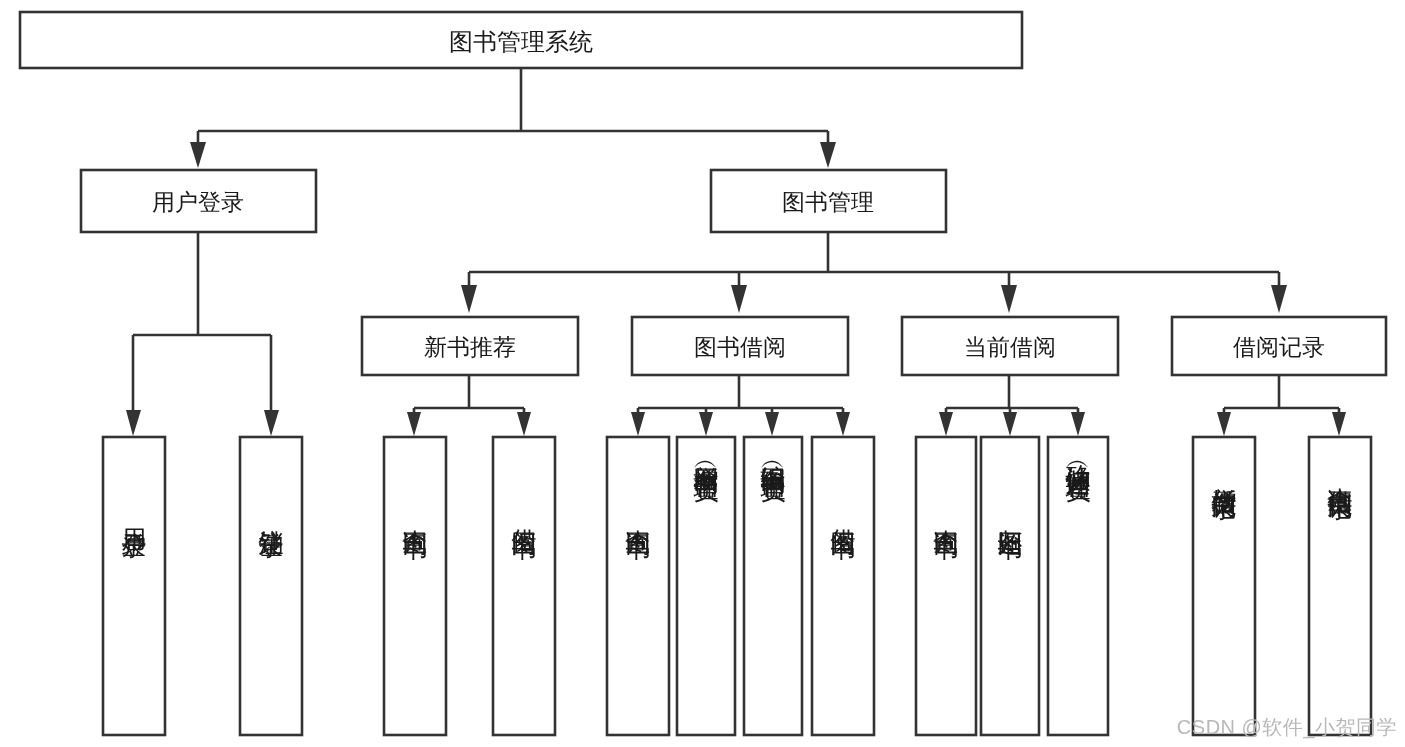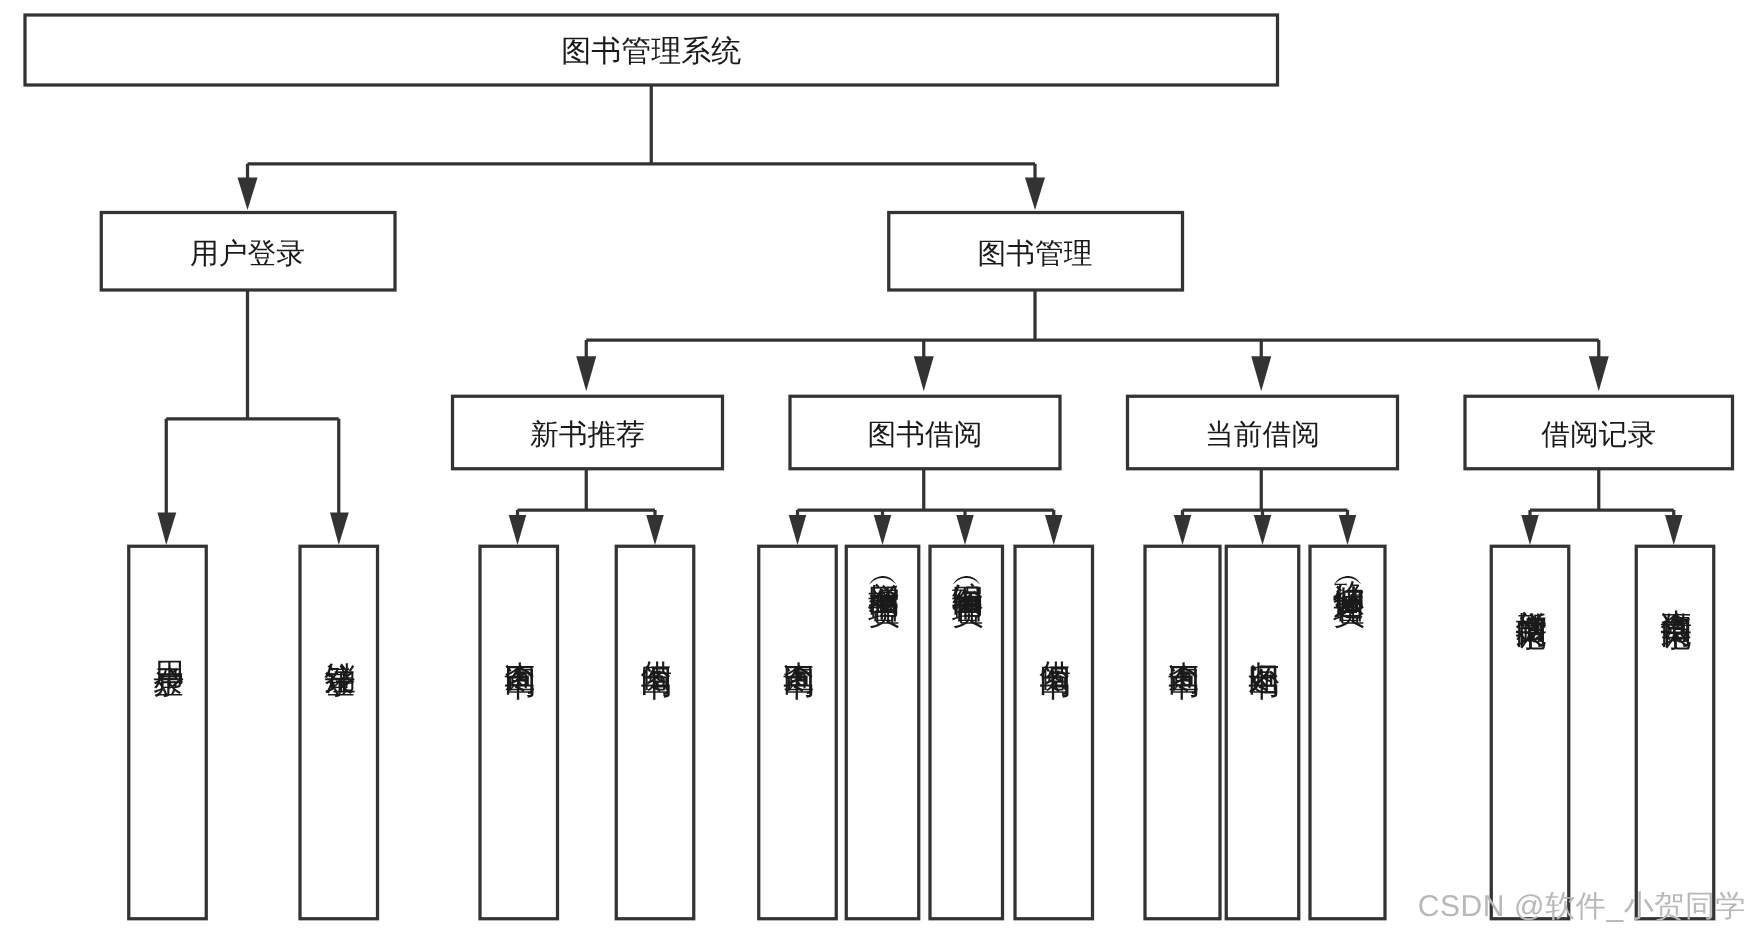--- a/index.html
+++ b/index.html
@@ -67,21 +67,21 @@
     line-height: 1.08;
     letter-spacing: 2px;
     color: #1a1a1a;
     white-space: nowrap;
   }
   #watermark {
     position: absolute;
     right: 8px;
     bottom: 6px;
     font-family: "Liberation Sans", "DejaVu Sans", sans-serif;
-    font-size: 24px;
+    font-size: 20px;
     color: #b8b8b8;
     letter-spacing: 0.5px;
     white-space: nowrap;
   }
 </style>
 </head>
 <body>
 
 <div id="diagram-root">
 

